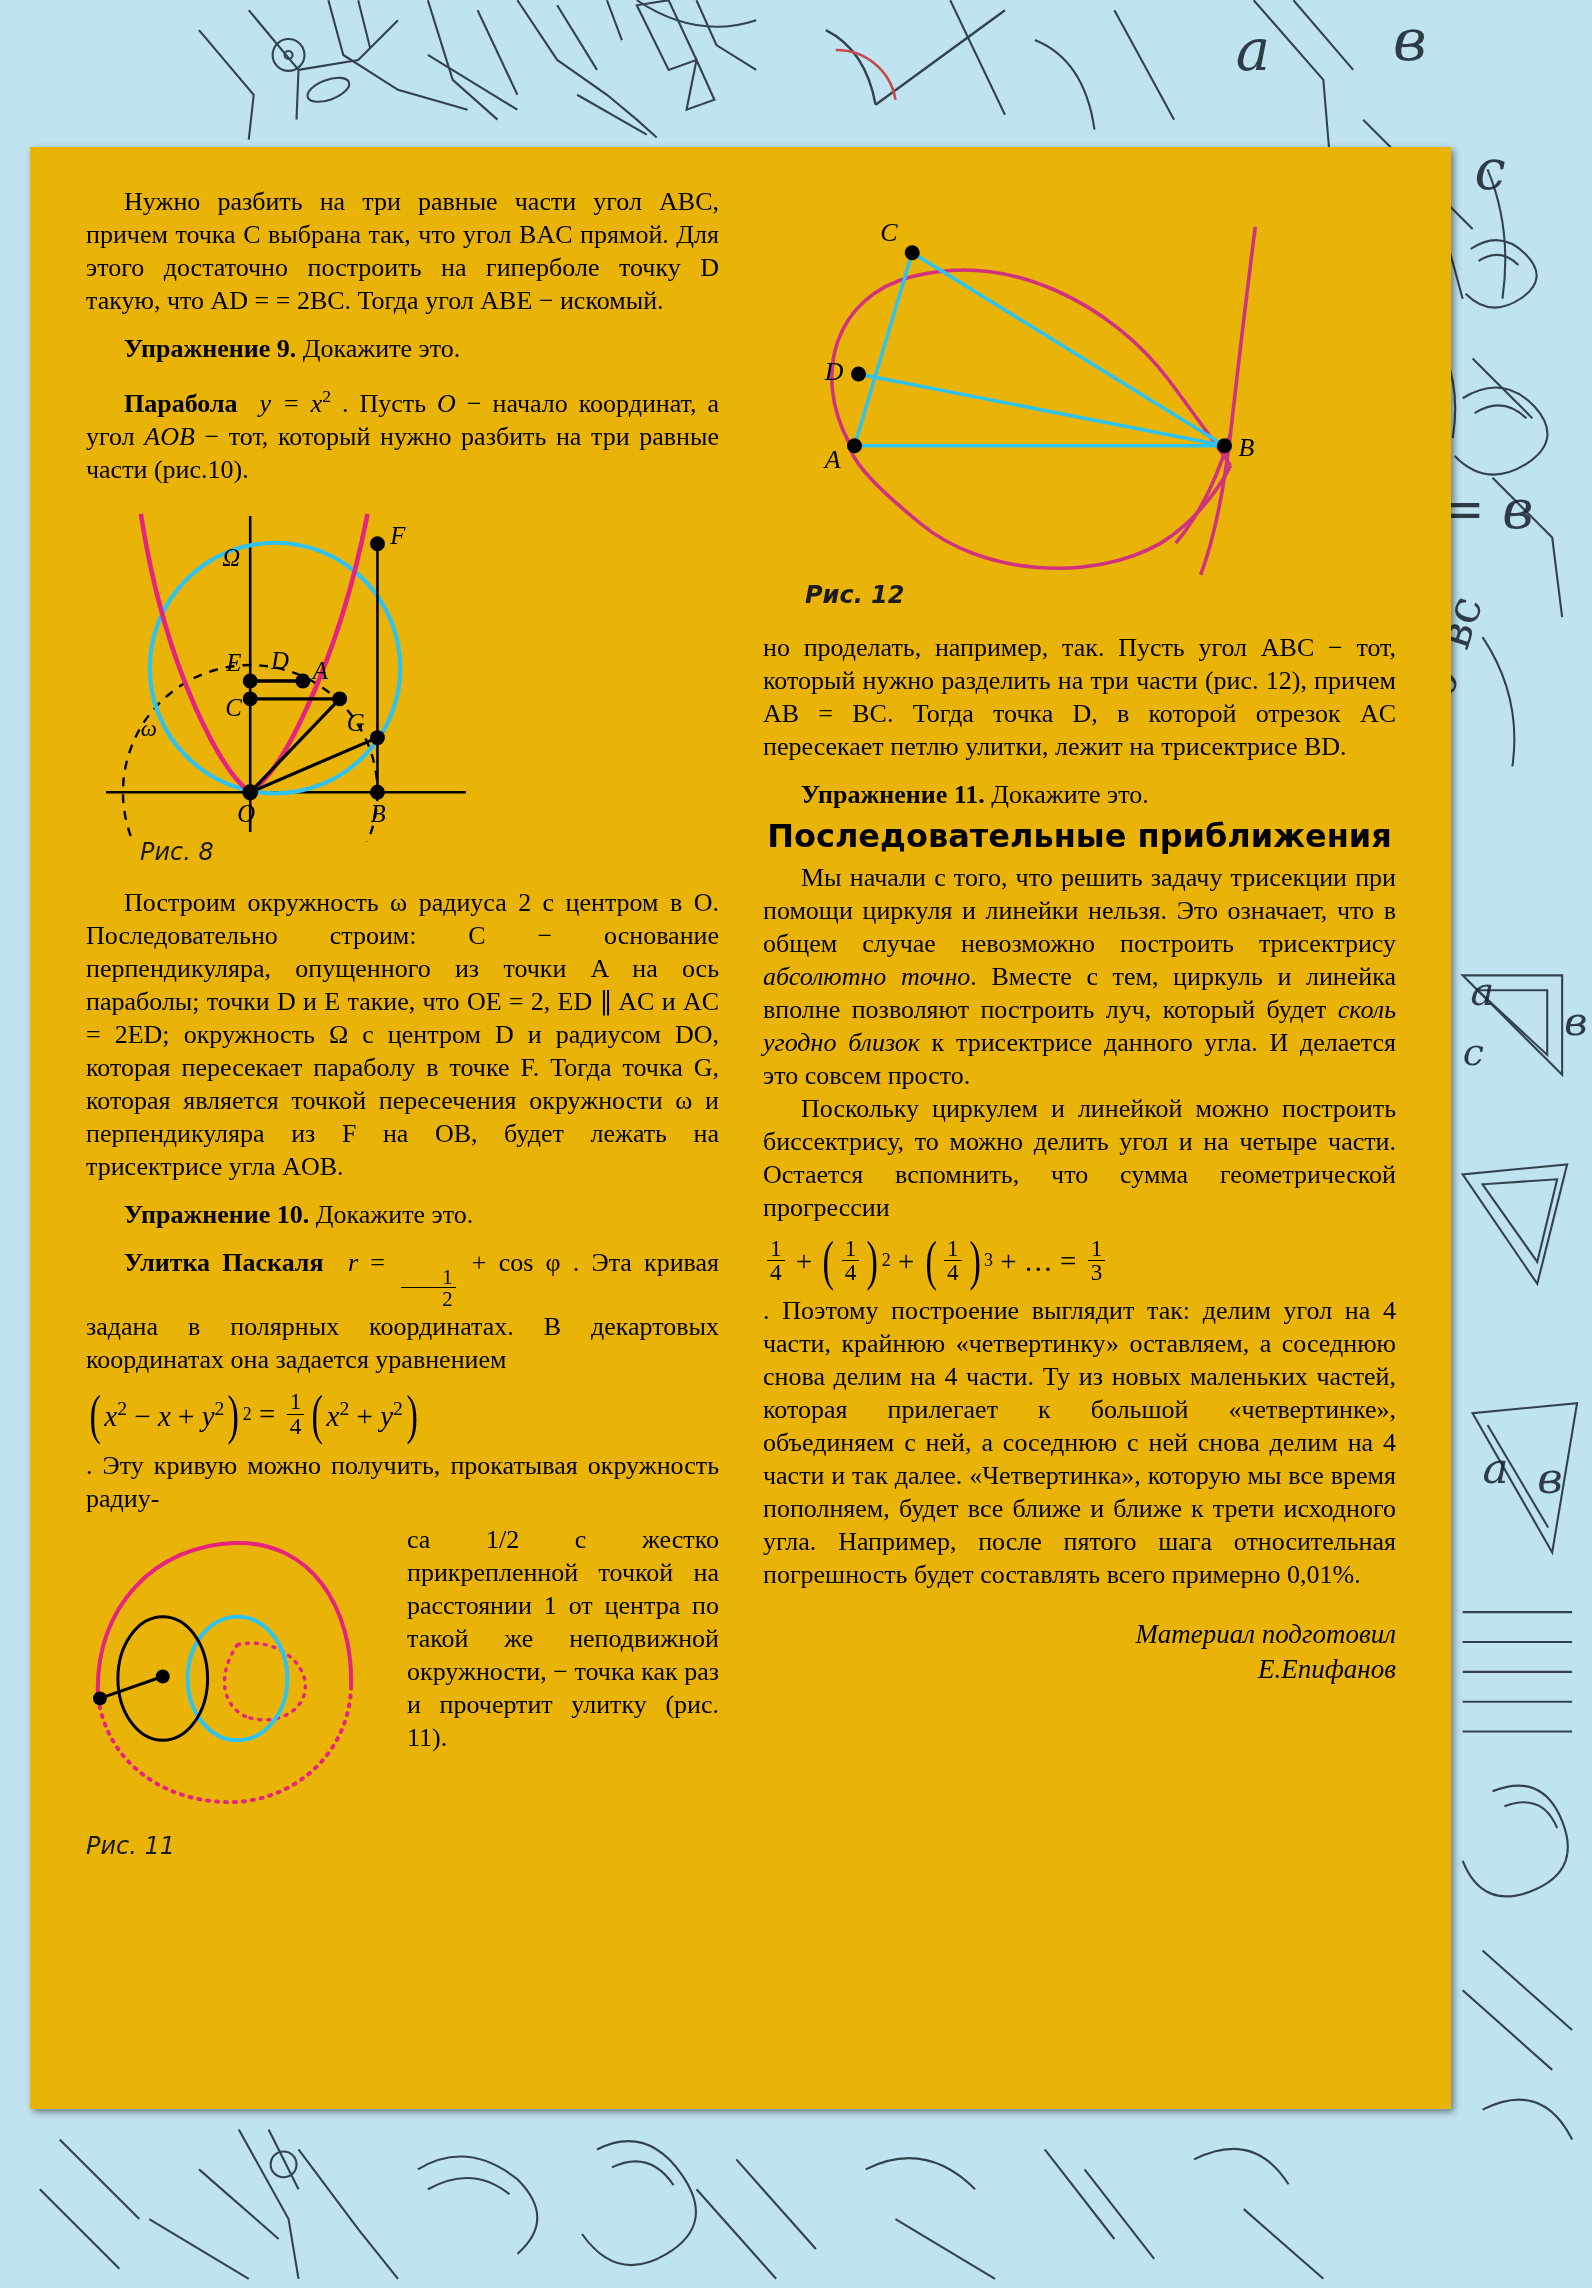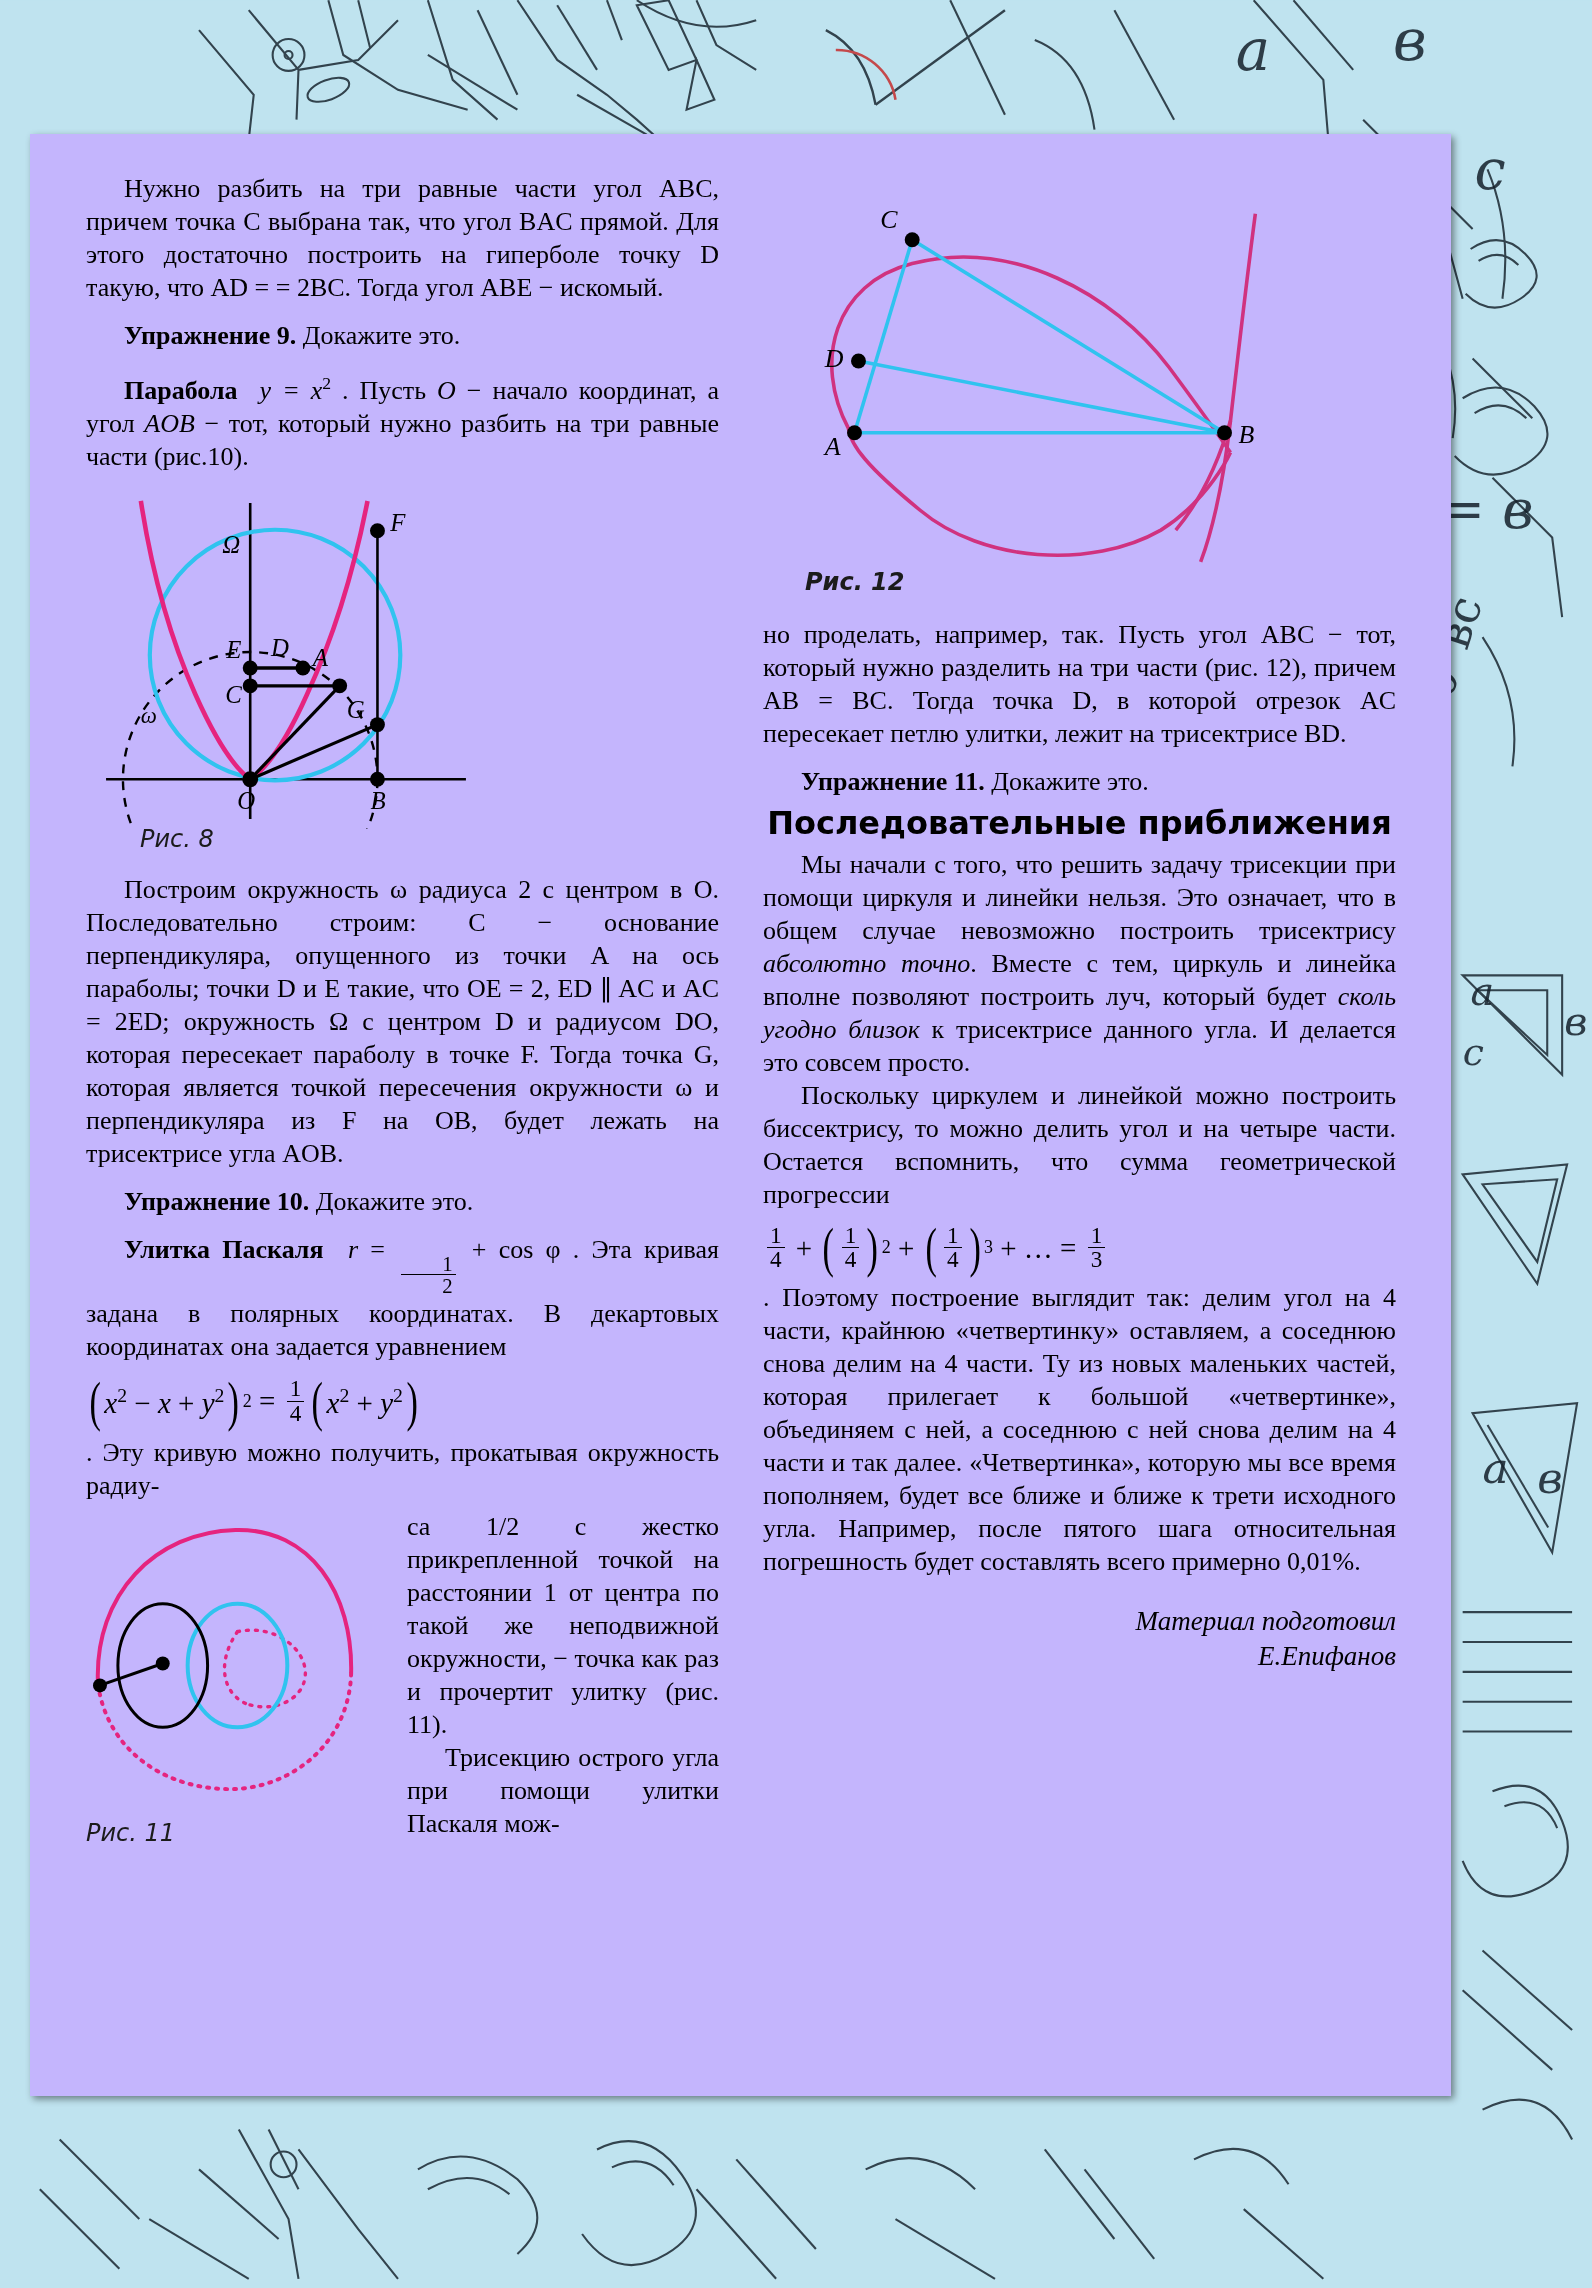--- a/index.html
+++ b/index.html
@@ -8,23 +8,23 @@
     background:#bfe3ef;
     font-family:"Liberation Serif", serif;
     overflow:hidden;
     position:relative;
   }
   
   #bg-sketch{position:absolute;inset:0;width:1592px;height:2289px;}
   
   #sheet{
     position:absolute;
-    left:30px;top:134px;
+    left:30px;top:147px;
     width:1421px;height:1962px;
-    background:#c4b5fd;
+    background:#eab308;
     box-shadow:3px 3px 7px rgba(0,0,0,.45);
   }
   #sheet-inner{
     position:absolute;inset:0;
     padding:38px 46px 0 56px;
     box-sizing:border-box;
   }
   .cols{display:flex;gap:44px;align-items:flex-start;}
   .col{width:633px;position:relative;}
   
@@ -305,21 +305,20 @@
             </g>
             <g fill="#000">
               <circle cx="14" cy="172" r="7"></circle>
               <circle cx="77" cy="150" r="7"></circle>
             </g>
           </svg>
           <div class="figcap" style="margin-top:6px;">Рис. 11</div>
         </div>
 
         <p class="noind" style="text-align:justify;"><span>са 1/2 с жестко прикрепленной точкой на расстоянии 1 от центра по такой же неподвижной окружности, − точка как раз и прочертит улитку (рис. 11).</span></p>
-        <p style="text-align:justify;"><span>Трисекцию острого угла при помощи улитки Паскаля мож-</span></p>
       </div>
 
     </div>
 
     <div class="col">
 
       <div class="figwrap">
         <svg width="557" height="398" viewBox="0 0 560 400" xmlns="http://www.w3.org/2000/svg">
           <g fill="none">
 

